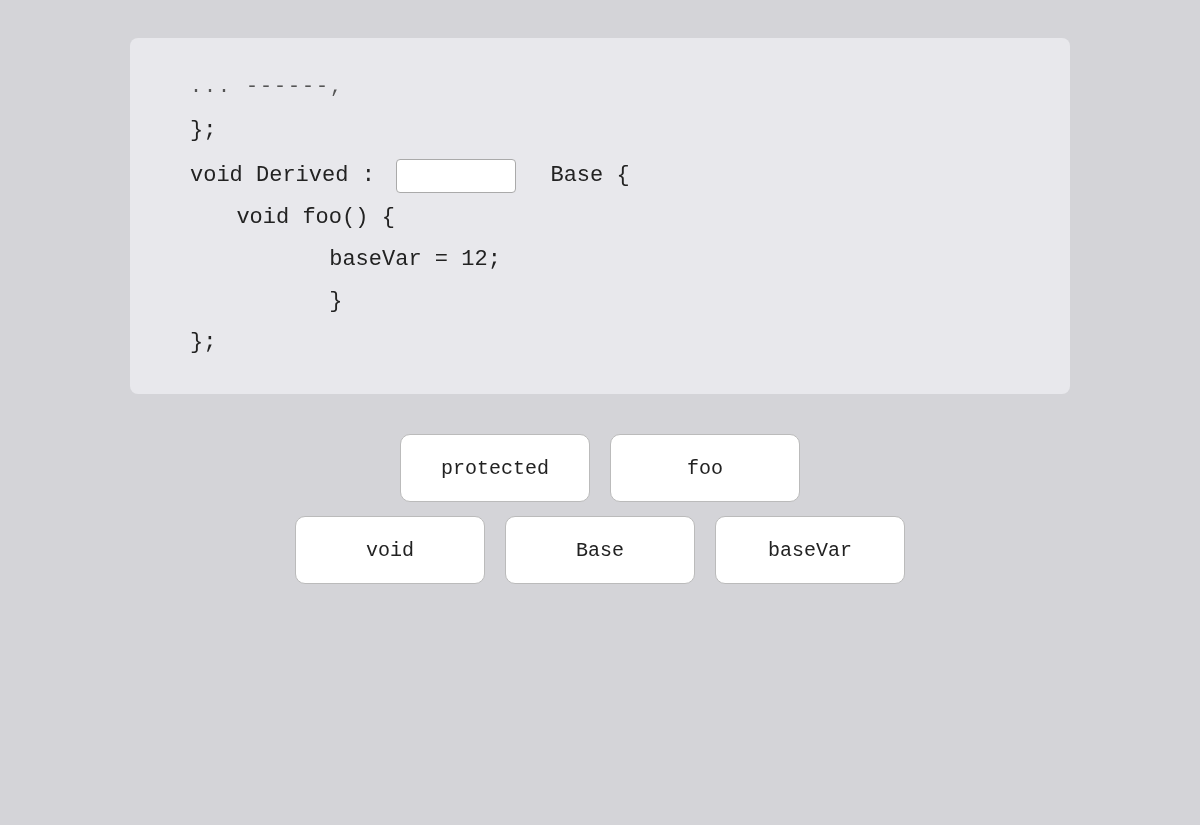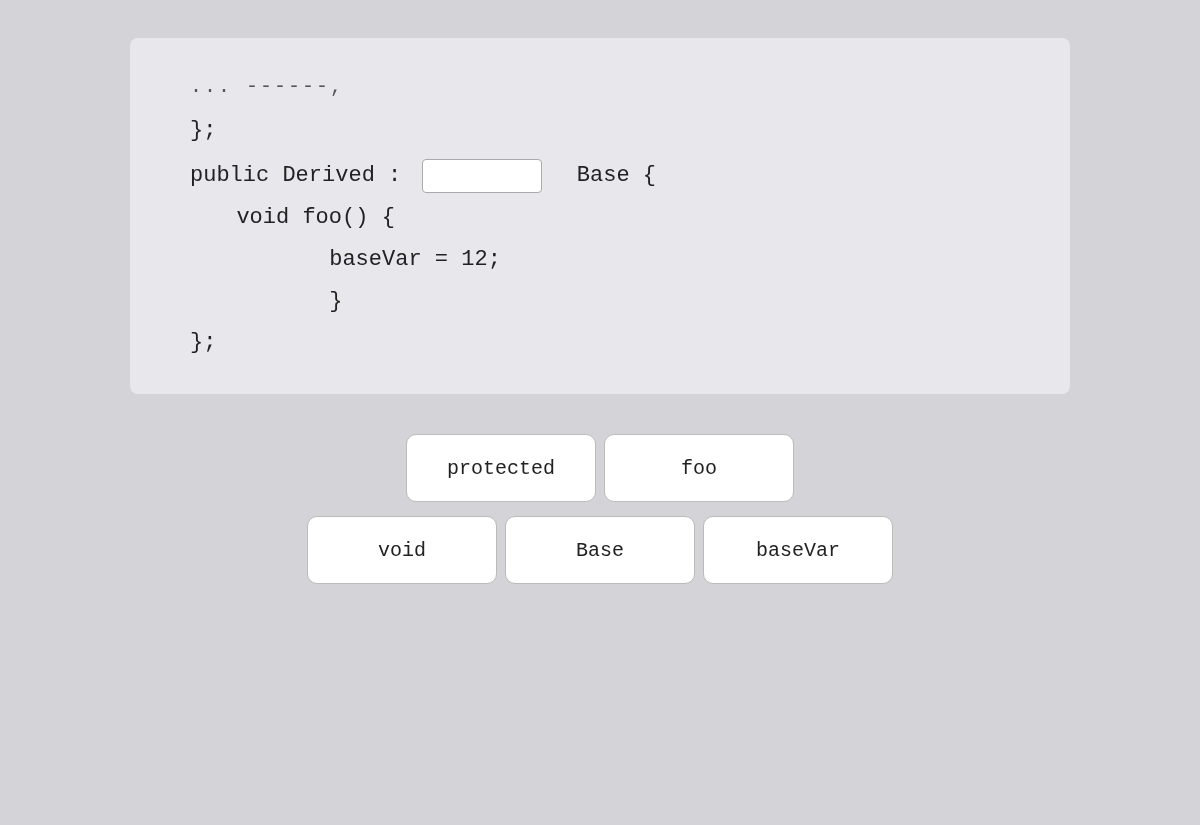--- a/index.html
+++ b/index.html
@@ -67,21 +67,21 @@
     .answer-area {
       width: 740px;
       display: flex;
       flex-direction: column;
       gap: 14px;
       align-items: center;
     }
 
     .answer-row {
       display: flex;
-      gap: 8px;
+      gap: 20px;
       justify-content: flex-end;
     }
 
     .answer-tile {
       width: 190px;
       height: 68px;
       background: #fff;
       border: 1.5px solid #bbb;
       border-radius: 10px;
       display: flex;
@@ -110,21 +110,21 @@
 
     <div class="code-line ellipsis-line">
       <span>... ------,</span>
     </div>
 
     <div class="code-line">
       <span>};</span>
     </div>
 
     <div class="code-line" style="margin-top:4px;">
-      <span>public Derived : </span>
+      <span>void Derived : </span>
       <span class="blank-input"></span>
       <span>  Base {</span>
     </div>
 
 
     <div class="code-line indent1">
       <span>  void foo() {</span>
     </div>
 
     <div class="code-line indent2">

